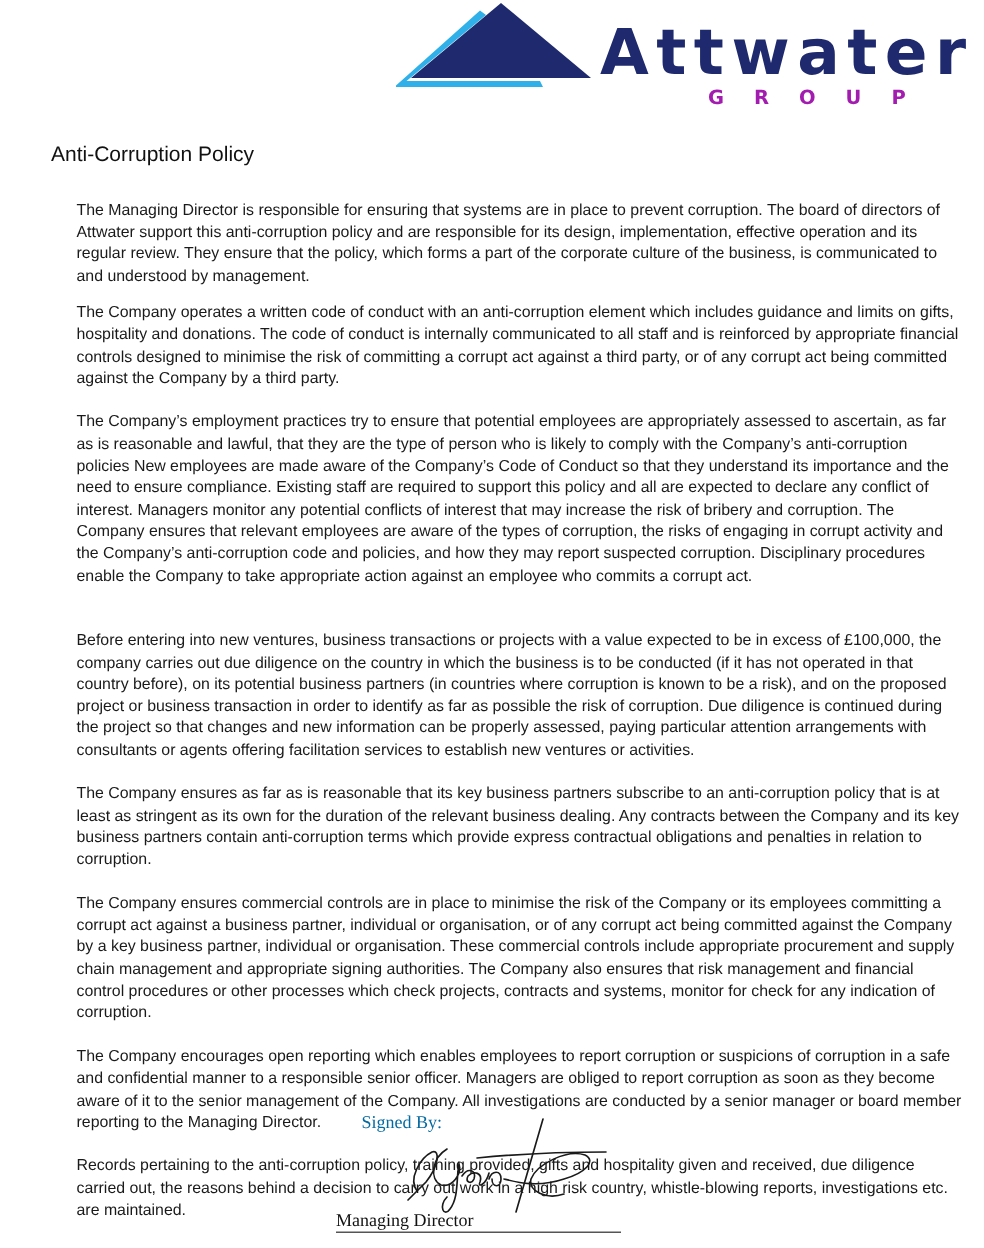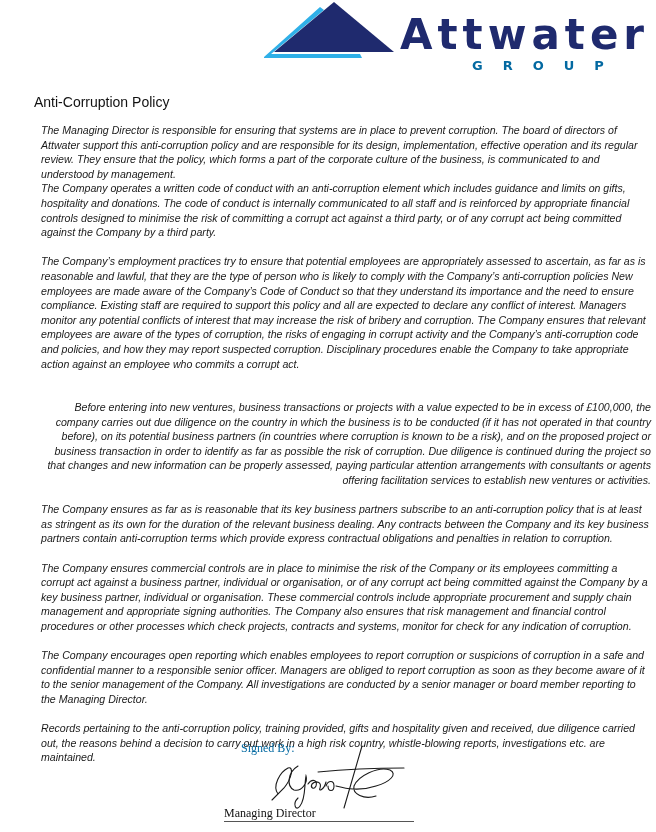--- a/index.html
+++ b/index.html
@@ -1,25 +1,25 @@
 <!DOCTYPE html>
 <html><head>
   <meta charset="utf-8">
   <style>
     html, body { margin: 0; padding: 0; background: #ffffff; }
     body { width: 656px; height: 832px; position: relative; overflow: hidden; font-family: "Liberation Sans", sans-serif; color: #1a1a1a; }
     .logo { position: absolute; left: 262px; top: 0; width: 390px; height: 80px; }
     .logo svg.mark { position: absolute; left: 0; top: 0; }
     .logo .wordmark { position: absolute; left: 138px; top: 14px; font-family: "DejaVu Sans", sans-serif; font-weight: bold; font-size: 42px; letter-spacing: 5px; color: #1f2a6e; line-height: 42px; }
-    .logo .group { position: absolute; left: 210px; top: 59px; font-family: "DejaVu Sans", sans-serif; font-weight: bold; font-size: 13px; letter-spacing: 20px; color: #0369a1; line-height: 14px; }
+    .logo .group { position: absolute; left: 210px; top: 59px; font-family: "DejaVu Sans", sans-serif; font-weight: bold; font-size: 13px; letter-spacing: 20px; color: #a21caf; line-height: 14px; }
     .title { position: absolute; left: 34px; top: 94px; font-size: 14px; font-weight: normal; color: #111; }
     .body { position: absolute; left: 41px; top: 123px; width: 610px; font-size: 10.6px; line-height: 14.6px; color: #1a1a1a; }
-    .body p { margin: 0; font-style: italic; }
+    .body p { margin: 10px; }
     .p-gap-s { margin-top: 14.6px !important; }
-    .p-gap-l { margin-top: 29px !important; text-align: right; }
+    .p-gap-l { margin-top: 29px !important; }
     .sig { position: absolute; left: 241px; top: 741px; font-family: "Liberation Serif", serif; font-size: 12px; color: #0369a1; }
     .sig-sign { position: absolute; left: 258px; top: 742px; }
     .sig-role { position: absolute; left: 224px; top: 806px; width: 190px; font-family: "Liberation Serif", serif; font-size: 12px; color: #111; border-bottom: 1px solid #555; line-height: 14px; padding-bottom: 1px; }
   </style>
 </head>
 <body>
 
 <div class="logo">
   <svg class="mark" width="140" height="62" viewBox="0 0 140 62">
     <polygon points="2,57 58,7 62,10 9,54 98,54 100,58 2,58" fill="#2fb0e8"></polygon>

